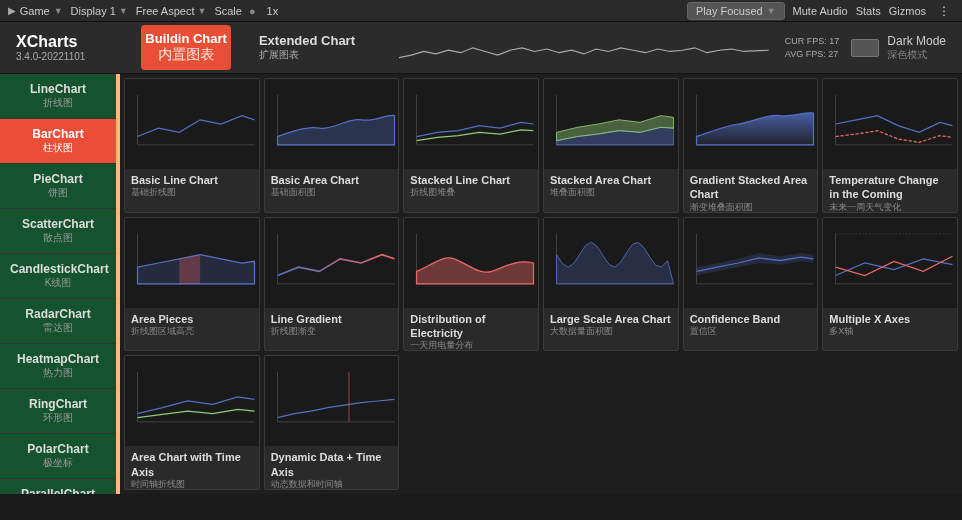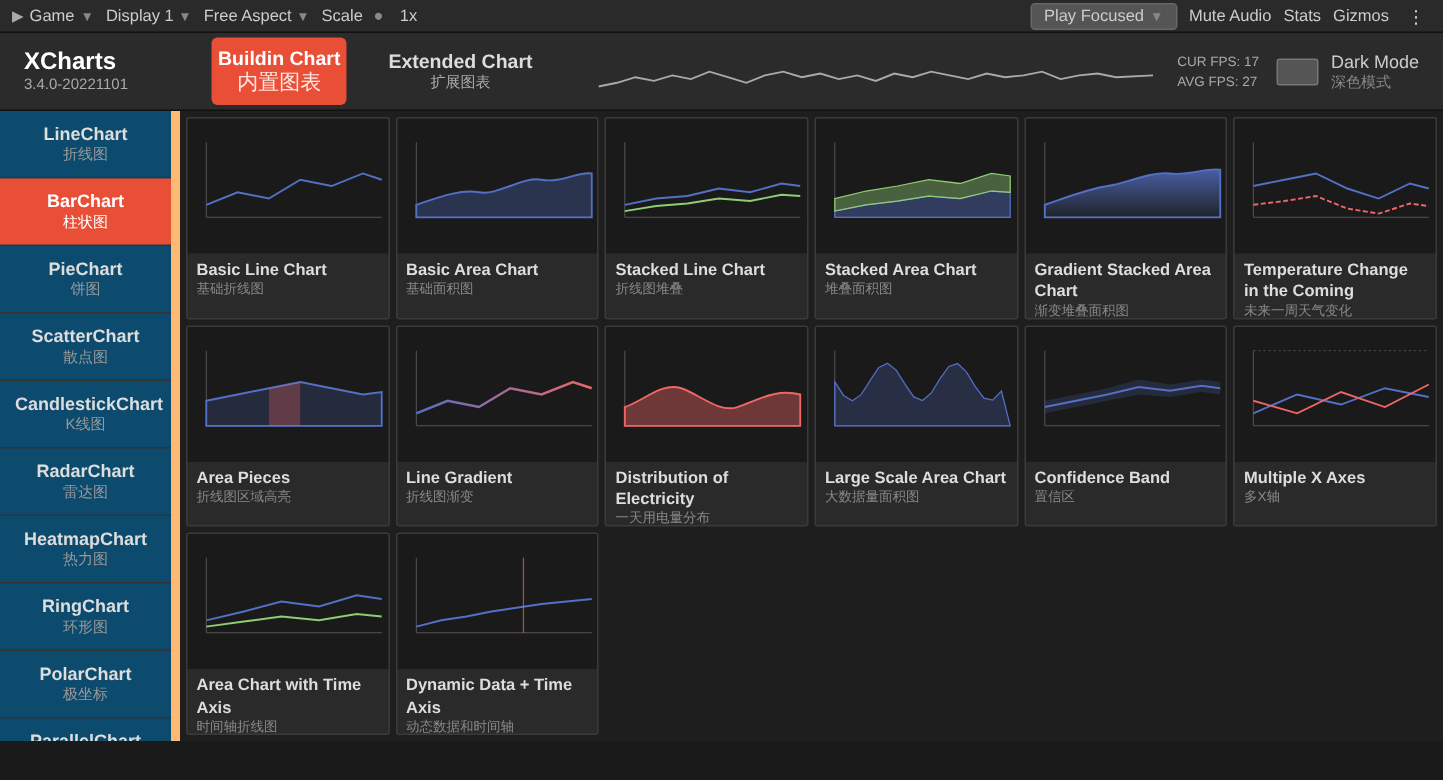--- a/index.html
+++ b/index.html
@@ -84,21 +84,21 @@
     .tab-active .tab-sub {
       font-size: 14px;
       font-weight: normal;
       opacity: 0.85;
     }
     .tab-inactive {
       color: #ddd;
       padding: 6px 20px;
       font-size: 13px;
       font-weight: bold;
-      text-align: center;
+      text-align: left;
       cursor: pointer;
       margin-right: 8px;
     }
     .tab-inactive .tab-sub {
       font-size: 10px;
       font-weight: normal;
       color: #aaa;
     }
     .dark-mode-toggle {
       margin-left: auto;
@@ -124,23 +124,23 @@
     
     .main-layout {
       display: flex;
       height: calc(520px - 22px - 26px - 52px);
       overflow: hidden;
     }
 
     
     .sidebar {
       width: 120px;
-      background: #0c4a6e;
+      background: #14532d;
       overflow-y: auto;
-      border-right: 6px solid #fdba74;
+      border-right: 4px solid #fdba74;
       flex-shrink: 0;
     }
     .sidebar::-webkit-scrollbar { width: 4px; }
     .sidebar::-webkit-scrollbar-track { background: #222; }
     .sidebar::-webkit-scrollbar-thumb { background: #555; }
 
     .sidebar-item {
       padding: 8px 10px;
       cursor: pointer;
       border-bottom: 1px solid #333;

